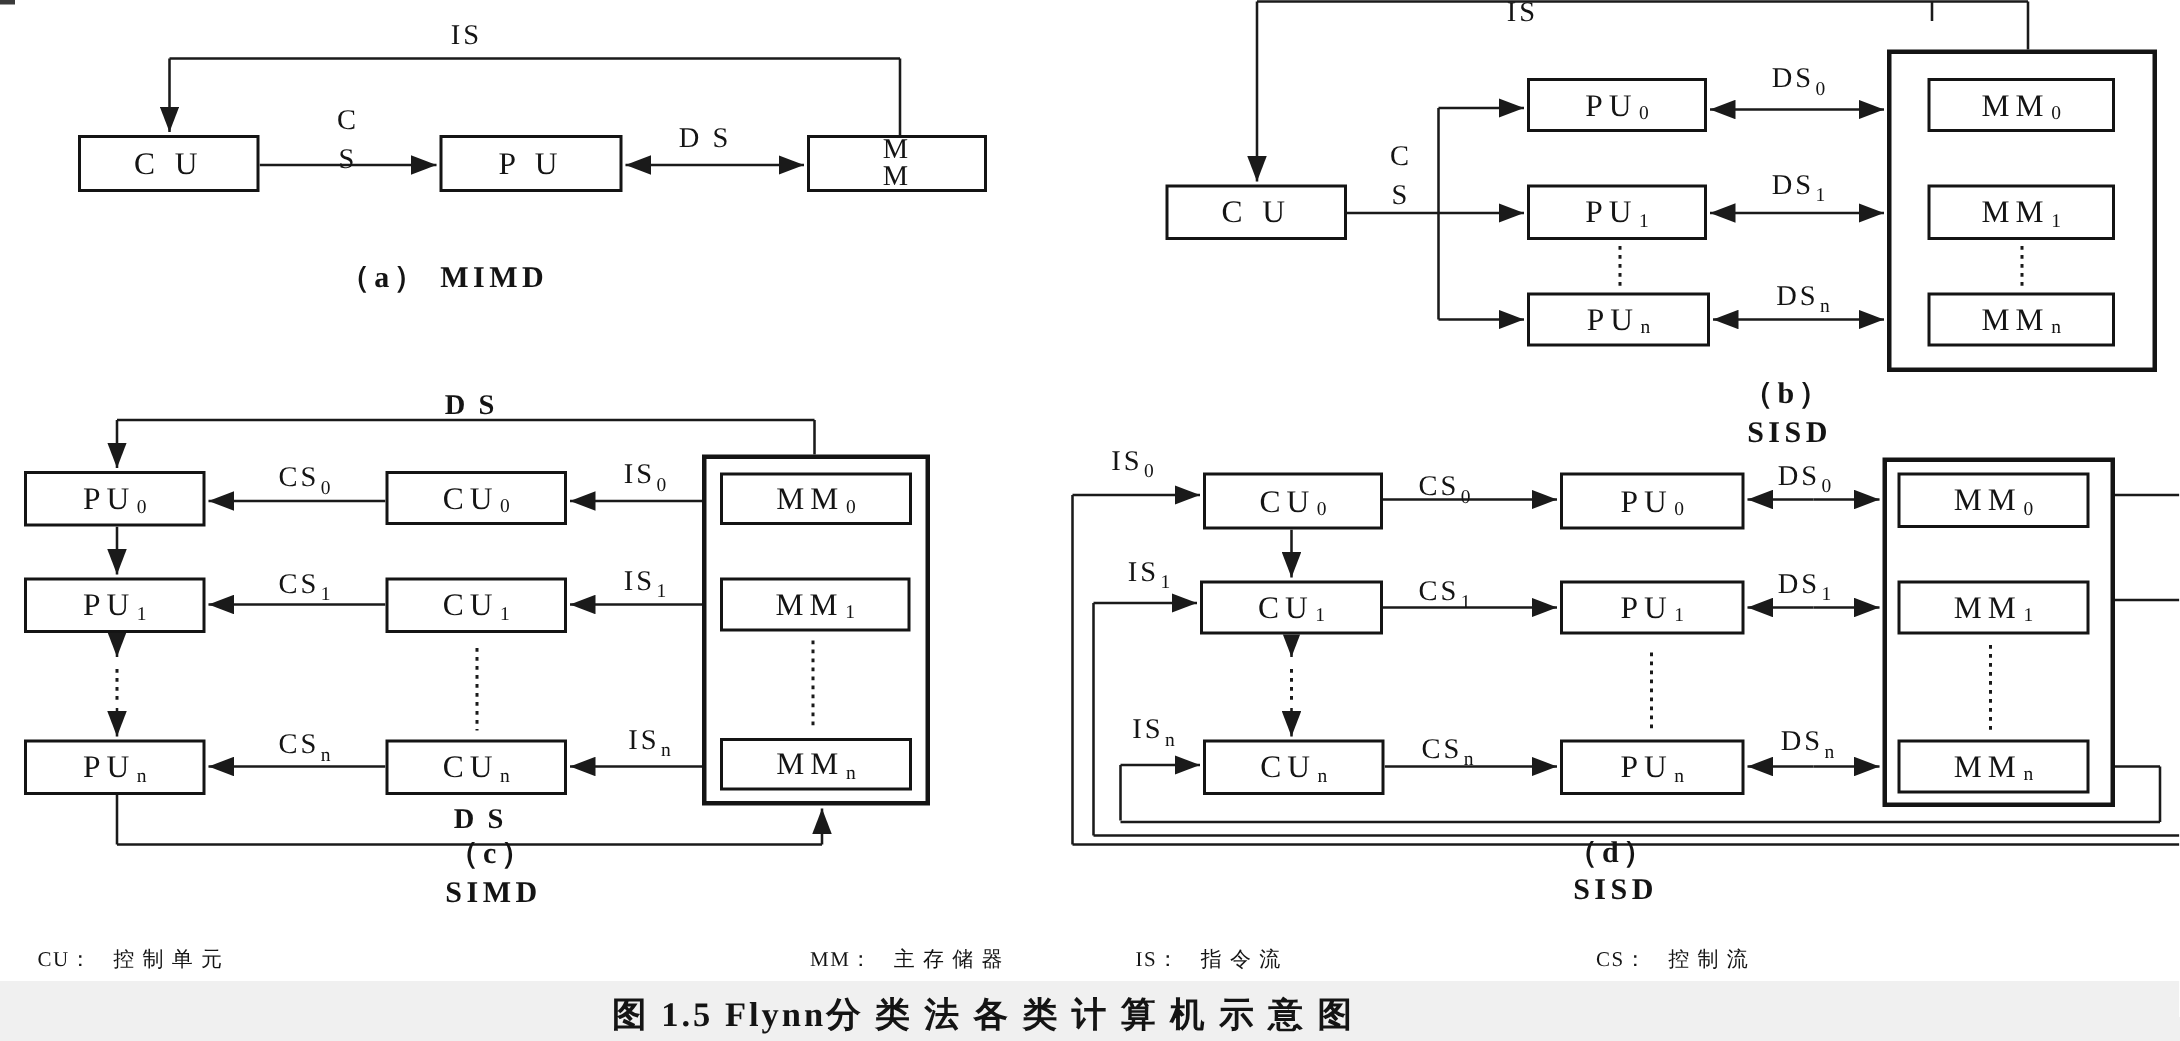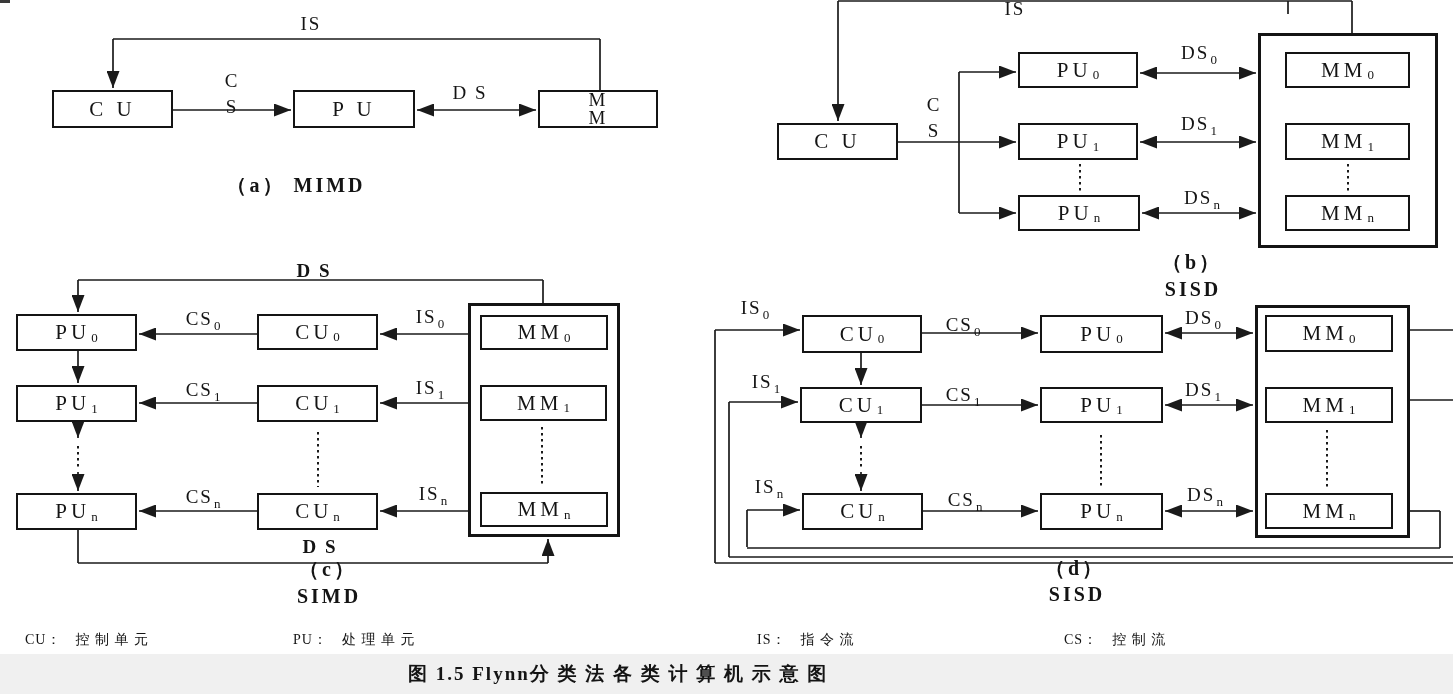--- a/index.html
+++ b/index.html
@@ -16,21 +16,21 @@
   .box.twoline{flex-direction:column;line-height:18px;font-size:19px;letter-spacing:2px;}
   .lbl{position:absolute;transform:translate(-50%,-50%);font-size:19px;letter-spacing:2px;
        white-space:nowrap;display:flex;align-items:baseline;}
   .lbl.stack{flex-direction:column;align-items:center;line-height:26px;}
   .cap{position:absolute;transform:translate(-50%,-50%);font-weight:bold;font-size:20px;
        letter-spacing:3px;white-space:nowrap;}
   .footer-band{position:absolute;left:0;top:654px;width:1453px;height:40px;background:#f0f0f0;}
   .legend{position:absolute;left:0;top:611px;width:1170px;height:30px;font-size:14px;margin-top:20px;}
   .litem{position:absolute;top:0;white-space:nowrap;letter-spacing:1px;}
   .litem .lk{margin-right:14px;}
-  .fig-caption{position:absolute;left:408px;top:661px;font-size:19px;font-weight:bold;
+  .fig-caption{position:absolute;left:408px;top:661px;font-size:23px;font-weight:bold;
        letter-spacing:2px;white-space:nowrap;}
   .artifact{position:absolute;left:0;top:0;width:10px;height:3px;background:#3a3a3a;}
 </style>
 </head>
 <body>
 
 <div id="stage">
 
   <svg id="wires" viewBox="0 0 1453 694" xmlns="http://www.w3.org/2000/svg">
     <defs>
@@ -337,22 +337,22 @@
       <span class="sub">n</span>
     </div>
   <div class="cap" style="left:1075px;top:568px">（d）</div>
   <div class="cap" style="left:1077px;top:594px">SISD</div>
 
   <div class="footer-band"></div>
 
   <div class="legend">
     <div class="litem" style="left:25px">
       <span class="lk">CU：</span><span>控 制 单 元</span></div>
-    <div class="litem" style="left:293px">
-      <span class="lk">PU：</span><span>处 理 单 元</span></div>
+    <div class="litem" style="left:540px">
+      <span class="lk">MM：</span><span>主 存 储 器</span></div>
     <div class="litem" style="left:757px">
       <span class="lk">IS：</span><span>指 令 流</span></div>
     <div class="litem" style="left:1064px">
       <span class="lk">CS：</span><span>控 制 流</span></div>
   </div>
 
   <div class="fig-caption">图 1.5 Flynn分 类 法 各 类 计 算 机 示 意 图</div>
 
   <div class="artifact"></div>
 </div>

